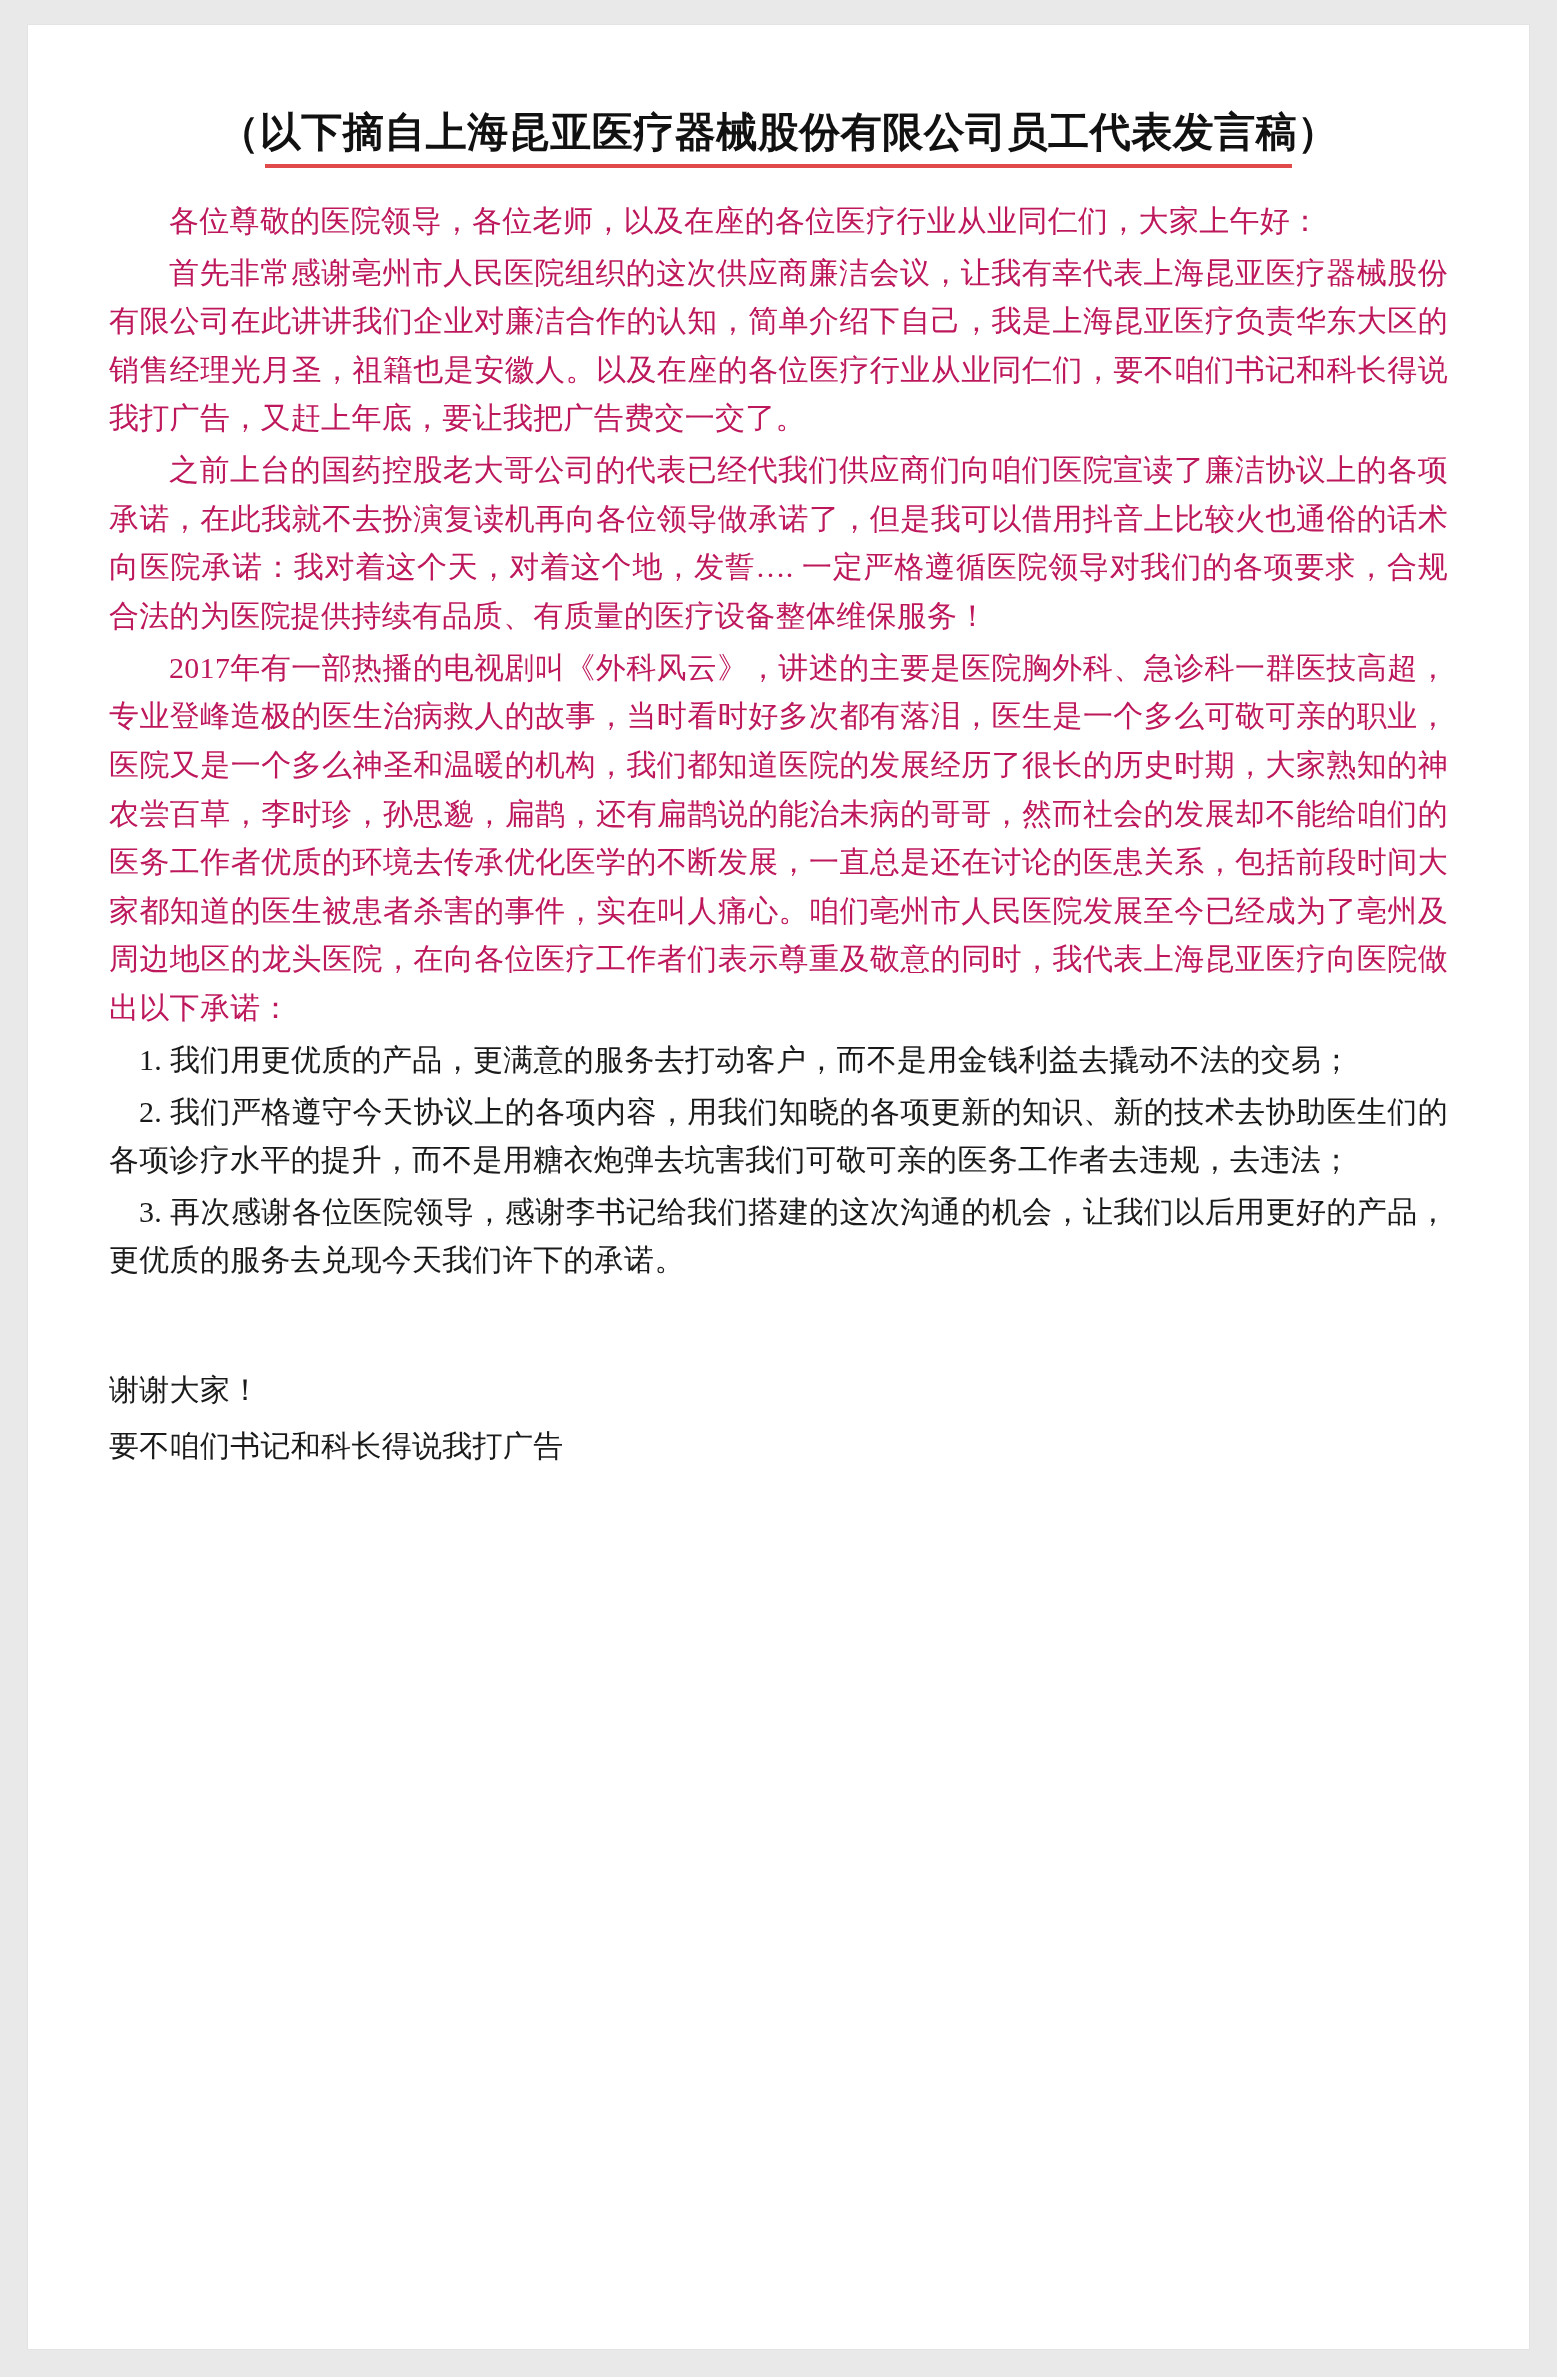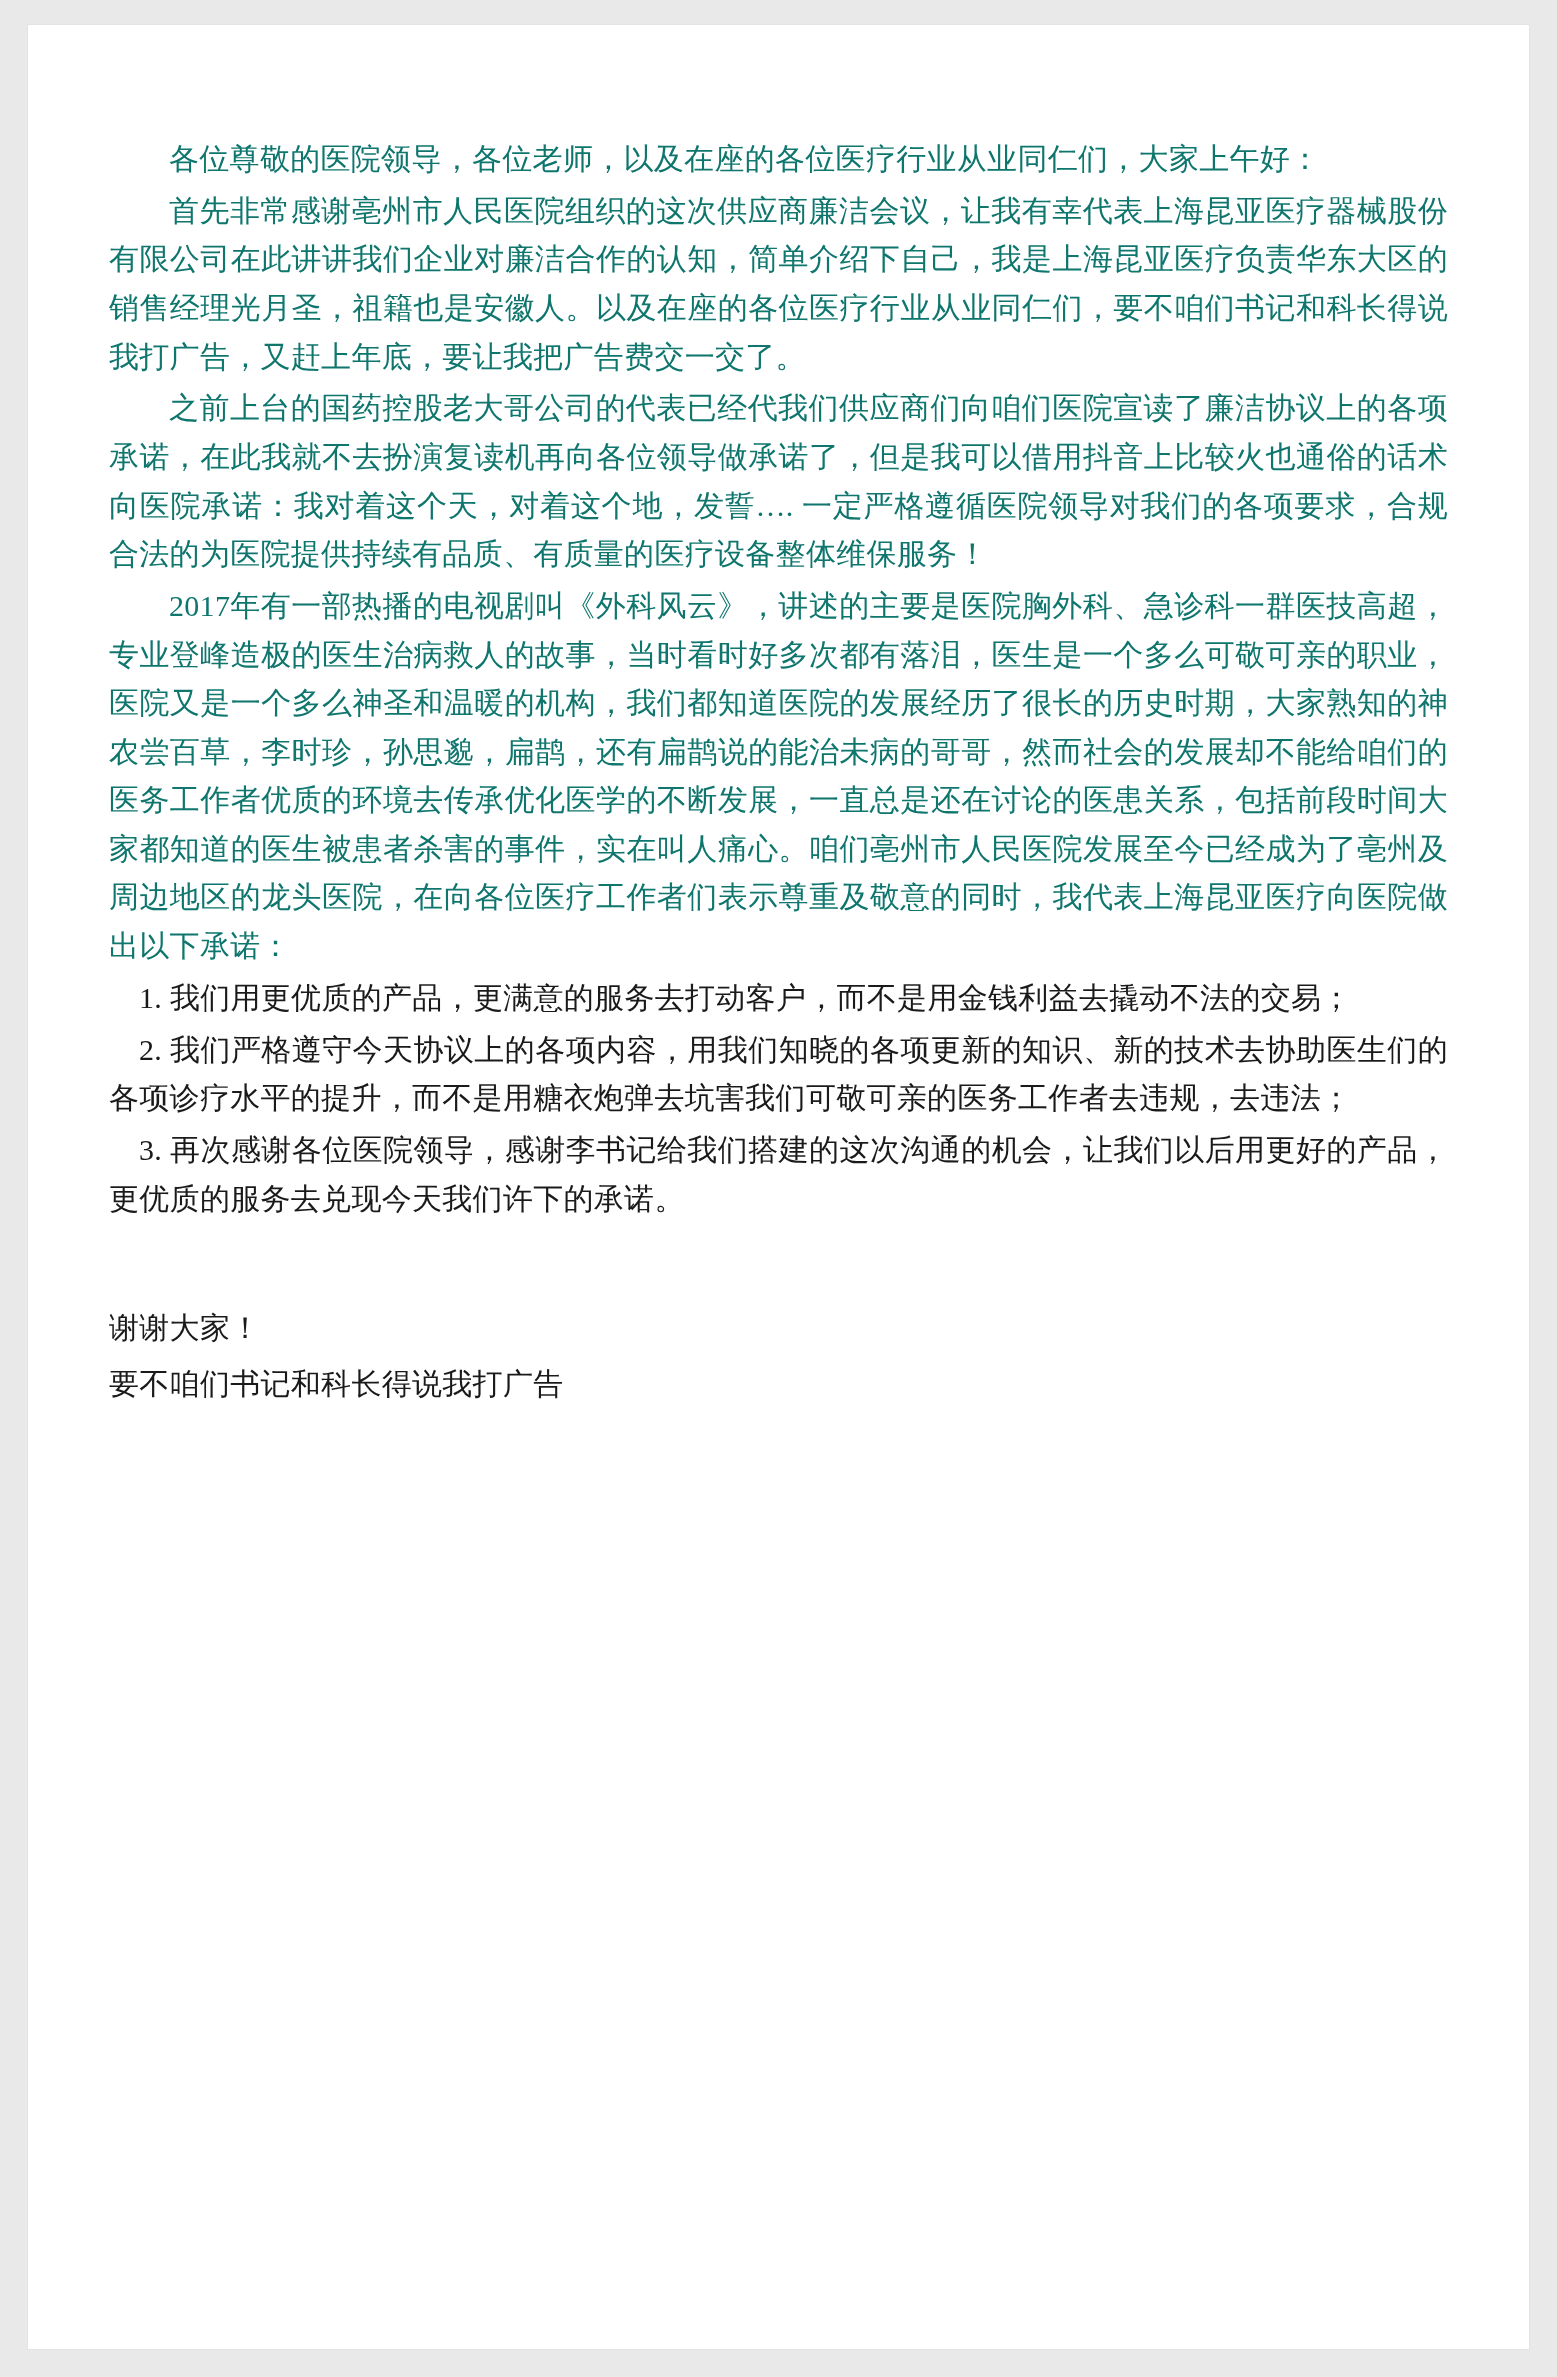--- a/index.html
+++ b/index.html
@@ -50,21 +50,21 @@
     bottom: 0;
     height: 3.8px;
     background: #e04a4a;
   }
   .body-block {
     margin-top: 29px;
   }
   p.para {
     font-size: 30px;
     line-height: 1.62;
-    color: #0f766e;
+    color: #be185d;
     margin: 0 0 3.2px 0;
     text-align: justify;
     text-justify: inter-ideograph;
     text-indent: 60px;
     letter-spacing: 0.3px;
   }
   p.list-item {
     font-size: 30px;
     line-height: 1.62;
     color: #1a1a1a;
@@ -84,20 +84,26 @@
     margin: 0 0 7.5px 0;
     letter-spacing: 0.3px;
   }
 </style>
 </head>
 <body>
 
 <div class="page-wrap">
   <div class="sheet">
 
+    <h1 class="doc-title">
+      <span class="title-inner">
+        <span>（以下摘自上海昆亚医疗器械股份有限公司员工代表发言稿）</span>
+        <span class="title-underline"></span>
+      </span>
+    </h1>
 
     <div class="body-block">
       <p class="para">各位尊敬的医院领导，各位老师，以及在座的各位医疗行业从业同仁们，大家上午好：</p>
       <p class="para">首先非常感谢亳州市人民医院组织的这次供应商廉洁会议，让我有幸代表上海昆亚医疗器械股份有限公司在此讲讲我们企业对廉洁合作的认知，简单介绍下自己，我是上海昆亚医疗负责华东大区的销售经理光月圣，祖籍也是安徽人。以及在座的各位医疗行业从业同仁们，要不咱们书记和科长得说我打广告，又赶上年底，要让我把广告费交一交了。</p>
       <p class="para">之前上台的国药控股老大哥公司的代表已经代我们供应商们向咱们医院宣读了廉洁协议上的各项承诺，在此我就不去扮演复读机再向各位领导做承诺了，但是我可以借用抖音上比较火也通俗的话术向医院承诺：我对着这个天，对着这个地，发誓…. 一定严格遵循医院领导对我们的各项要求，合规合法的为医院提供持续有品质、有质量的医疗设备整体维保服务！</p>
       <p class="para">2017年有一部热播的电视剧叫《外科风云》，讲述的主要是医院胸外科、急诊科一群医技高超，专业登峰造极的医生治病救人的故事，当时看时好多次都有落泪，医生是一个多么可敬可亲的职业，医院又是一个多么神圣和温暖的机构，我们都知道医院的发展经历了很长的历史时期，大家熟知的神农尝百草，李时珍，孙思邈，扁鹊，还有扁鹊说的能治未病的哥哥，然而社会的发展却不能给咱们的医务工作者优质的环境去传承优化医学的不断发展，一直总是还在讨论的医患关系，包括前段时间大家都知道的医生被患者杀害的事件，实在叫人痛心。咱们亳州市人民医院发展至今已经成为了亳州及周边地区的龙头医院，在向各位医疗工作者们表示尊重及敬意的同时，我代表上海昆亚医疗向医院做出以下承诺：</p>
 
       <p class="list-item">1. 我们用更优质的产品，更满意的服务去打动客户，而不是用金钱利益去撬动不法的交易；</p>
       <p class="list-item">2. 我们严格遵守今天协议上的各项内容，用我们知晓的各项更新的知识、新的技术去协助医生们的各项诊疗水平的提升，而不是用糖衣炮弹去坑害我们可敬可亲的医务工作者去违规，去违法；</p>
       <p class="list-item">3. 再次感谢各位医院领导，感谢李书记给我们搭建的这次沟通的机会，让我们以后用更好的产品，更优质的服务去兑现今天我们许下的承诺。</p>

